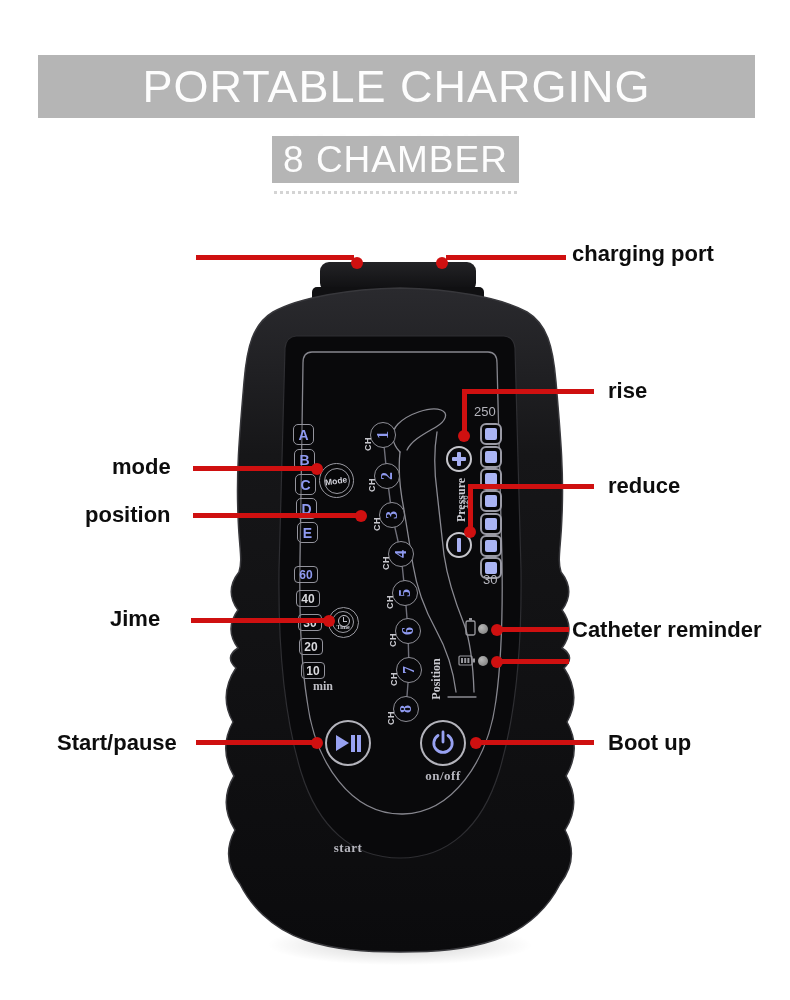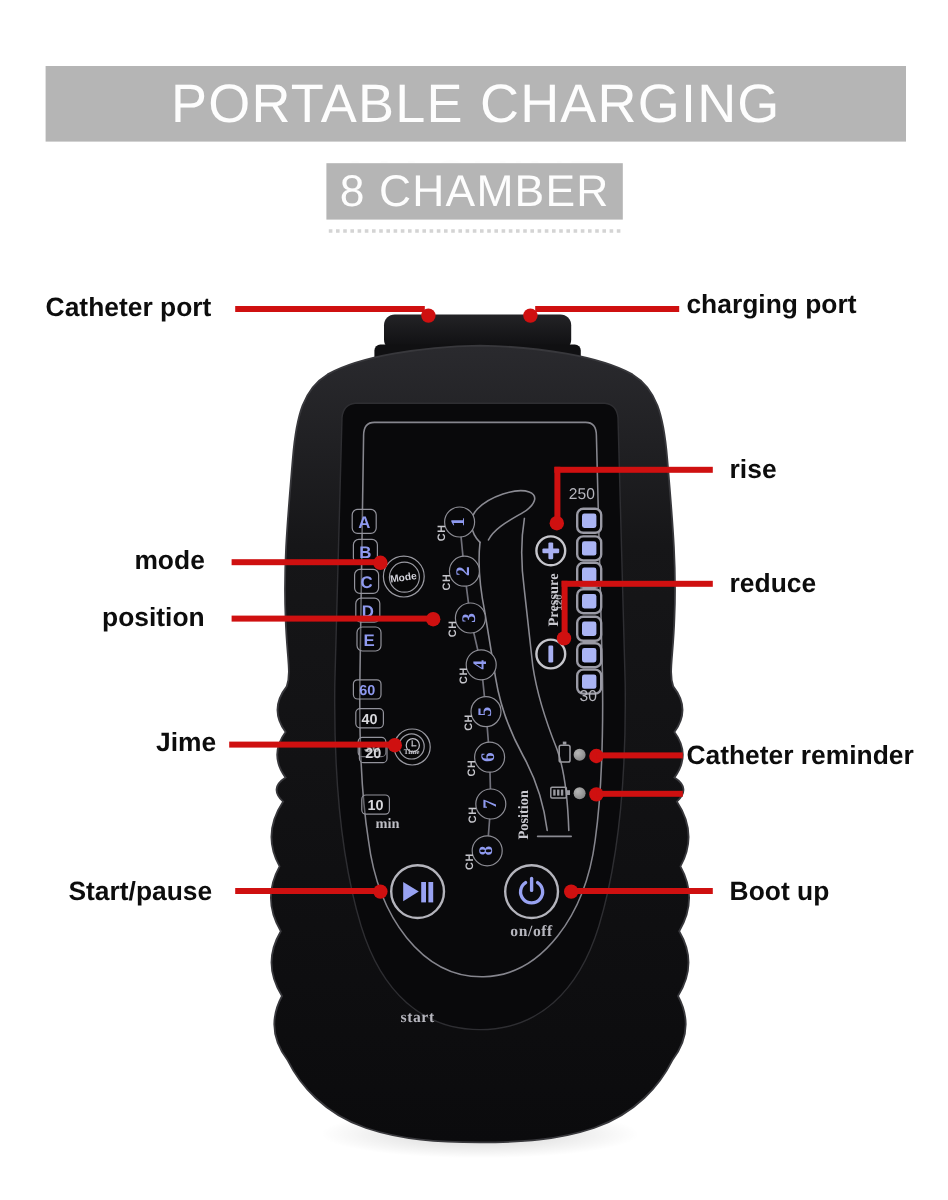--- a/index.html
+++ b/index.html
@@ -252,21 +252,21 @@
     <div class="bar" style="width:14px;height:3.5px;"></div>
     <div class="bar" style="width:3.5px;height:14px;position:absolute;"></div>
   </div>
   <div class="pm" style="left:446px;top:532px;">
     <div class="bar" style="width:3.5px;height:14px;"></div>
   </div>
 
   <div class="chip tval active" style="left:294px;top:566px;">60</div>
   <div class="chip tval" style="left:296px;top:590px;">40</div>
   <div class="chip tval" style="left:298px;top:614px;">30</div>
-  <div class="chip tval" style="left:299px;top:619px;text-align:right;">20</div>
+  <div class="chip tval" style="left:299px;top:638px;text-align:right;">20</div>
   <div class="chip tval" style="left:301px;top:662px;">10</div>
   <div class="minlbl" style="left:303px;top:679px;width:30px;text-align:right;">min</div>
 
   <div class="timeouter" style="left:328px;top:607px;">
     <div class="timeinner">
       <div class="clockface"></div>
       <div class="clockh1"></div>
       <div class="clockh2"></div>
       <div class="timetxt">Time</div>
     </div>
@@ -285,21 +285,20 @@
   <div class="btnlbl" style="left:320px;top:792px;margin-top:48px;">start</div>
 
   <div class="bigbtn" style="left:420px;top:720px;">
     <svg width="26" height="26" viewBox="0 0 26 26">
       <path d="M 8 5.5 A 9.2 9.2 0 1 0 18 5.5" fill="none" stroke="#98a2f2" stroke-width="2.8" stroke-linecap="round"></path>
       <line x1="13" y1="2" x2="13" y2="12" stroke="#98a2f2" stroke-width="2.8" stroke-linecap="round"></line>
     </svg>
   </div>
   <div class="btnlbl" style="left:415px;top:768px;">on/off</div>
 
-  <div class="callout-label" style="left:38px;top:243px;">Catheter port</div>
   <div class="rline" style="left:196px;top:255px;width:158px;"></div>
   <div class="rdot" style="left:351px;top:257px;"></div>
 
   <div class="rdot" style="left:436px;top:257px;"></div>
   <div class="rline" style="left:446px;top:255px;width:120px;"></div>
   <div class="callout-label" style="left:572px;top:241px;">charging port</div>
 
   <div class="rline" style="left:462px;top:389px;width:132px;"></div>
   <div class="rlinev" style="left:462px;top:389px;height:47px;"></div>
   <div class="rdot" style="left:458px;top:430px;"></div>
@@ -311,21 +310,21 @@
   <div class="callout-label" style="left:608px;top:473px;">reduce</div>
 
   <div class="callout-label" style="left:112px;top:454px;">mode</div>
   <div class="rline" style="left:193px;top:466px;width:122px;"></div>
   <div class="rdot" style="left:311px;top:463px;"></div>
 
   <div class="callout-label" style="left:85px;top:502px;">position</div>
   <div class="rline" style="left:193px;top:513px;width:166px;"></div>
   <div class="rdot" style="left:355px;top:510px;"></div>
 
-  <div class="callout-label" style="left:130px;top:606px;">Jime</div>
+  <div class="callout-label" style="left:110px;top:606px;">Jime</div>
   <div class="rline" style="left:191px;top:618px;width:136px;"></div>
   <div class="rdot" style="left:323px;top:615px;"></div>
 
   <div class="rdot" style="left:491px;top:624px;"></div>
   <div class="rline" style="left:497px;top:627px;width:72px;"></div>
   <div class="callout-label" style="left:572px;top:617px;">Catheter reminder</div>
 
   <div class="rdot" style="left:491px;top:656px;"></div>
   <div class="rline" style="left:497px;top:659px;width:72px;"></div>
 

